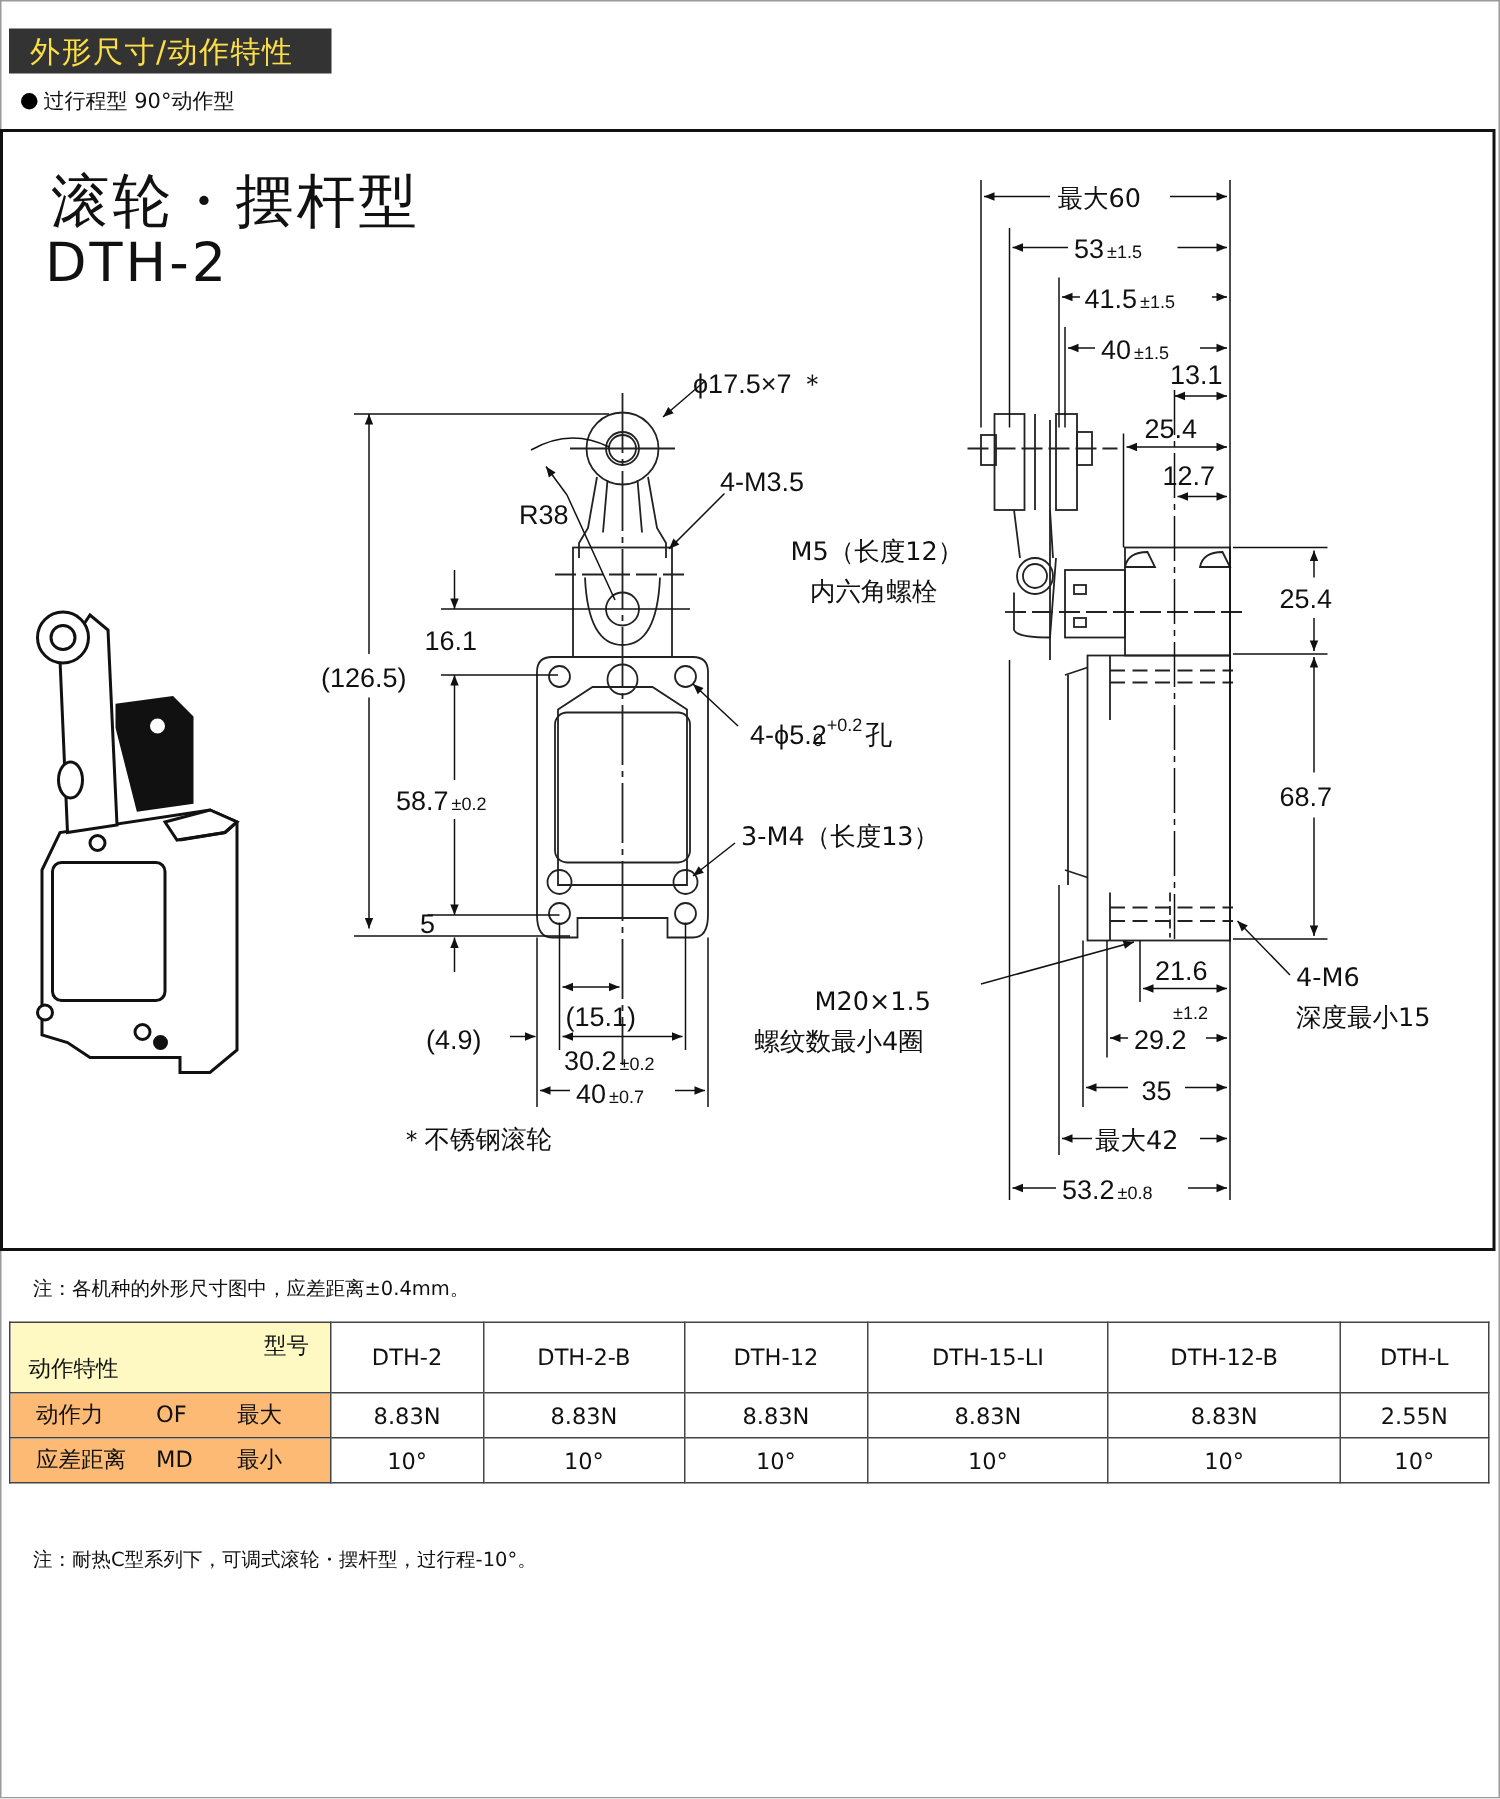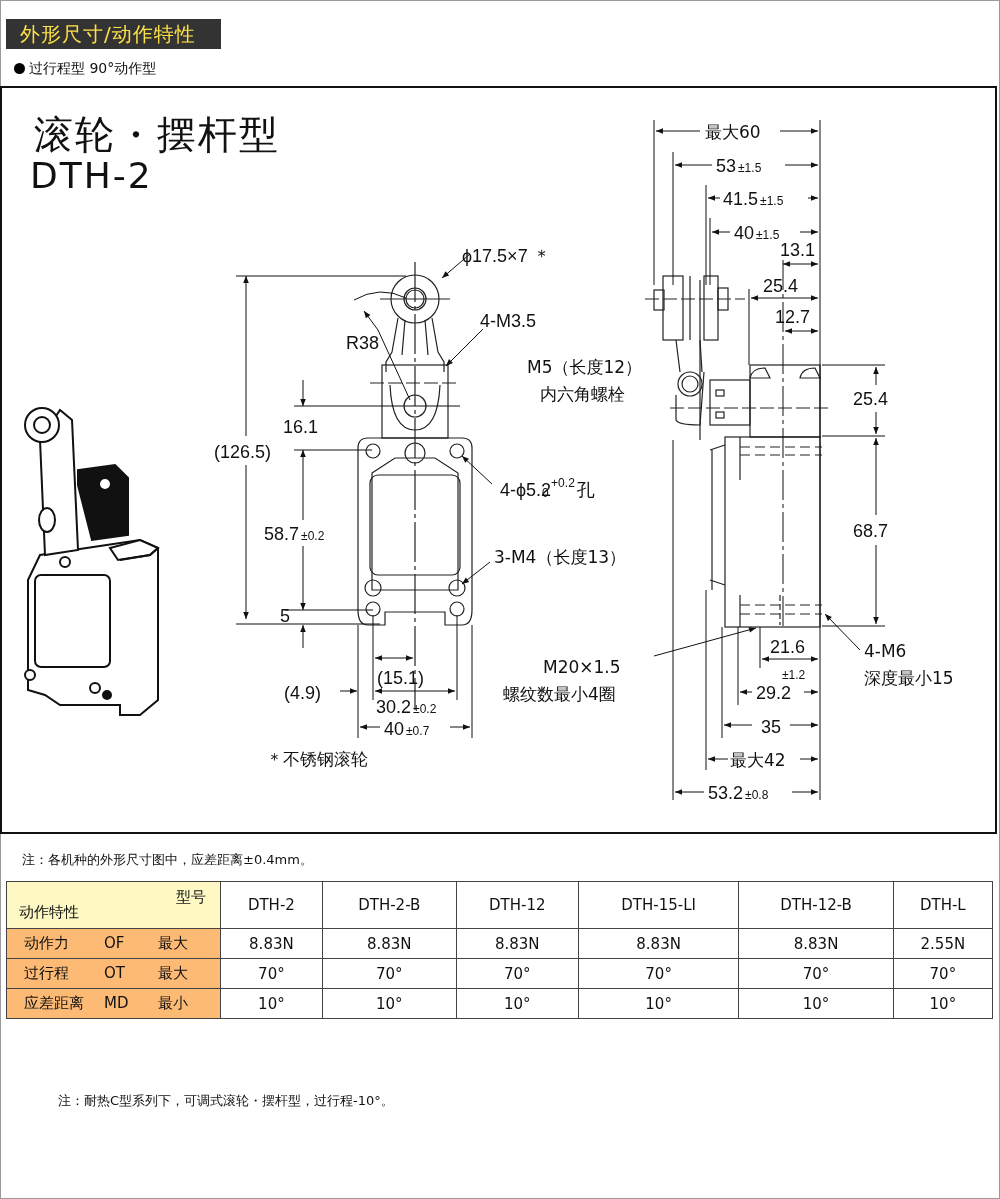--- a/index.html
+++ b/index.html
@@ -10,21 +10,21 @@
   .subtitle .dot{display:inline-block;width:11px;height:11px;border-radius:50%;background:#000;margin-right:4px;vertical-align:-1px;}
   .drawing-frame{position:absolute;left:0;top:86px;width:997px;height:748px;border:2px solid #111;box-sizing:border-box;}
   .model-name{position:absolute;left:34px;top:113px;font-size:39px;line-height:44px;letter-spacing:2px;}
   .model-code{position:absolute;left:30px;top:156px;font-size:36px;line-height:40px;letter-spacing:2px;}
   svg.drw{position:absolute;left:0;top:0;}
   .dim{font-family:"Liberation Sans",sans-serif;font-size:18px;fill:#111;}
   .dim-sm{font-family:"Liberation Sans",sans-serif;font-size:12px;fill:#111;}
   .lbl{font-family:"DejaVu Sans",sans-serif;font-size:17px;fill:#111;}
   .note{position:absolute;left:22px;font-size:13px;line-height:18px;}
   .note1{top:851px;}
-  .note2{top:1092px;margin-left:36px;}
+  .note2{top:1032px;}
   table.spec{position:absolute;left:6px;top:881px;width:987px;border-collapse:collapse;font-size:15px;}
   table.spec td,table.spec th{border:1px solid #444;height:29px;padding:0;text-align:center;font-weight:normal;}
   table.spec tr.head th{height:46px;}
   table.spec .rowhdr{background:#fdba74;text-align:left;padding-left:17px;width:196px;position:relative;}
   table.spec .corner{background:#fef9c3;position:relative;width:208px;margin-left:13px;}
   .corner .c-top{position:absolute;right:14px;top:6px;}
   .corner .c-bot{position:absolute;left:12px;bottom:6px;}
   .rh{display:inline-block;}
   .rh .a{display:inline-block;width:80px;}
   .rh .b{display:inline-block;width:54px;}
@@ -261,29 +261,20 @@
   <tr>
     <td class="rowhdr"><span class="rh"><span class="a">动作力</span><span class="b">OF</span><span>最大</span></span></td>
     <td>8.83N</td>
     <td>8.83N</td>
     <td>8.83N</td>
     <td>8.83N</td>
     <td>8.83N</td>
     <td>2.55N</td>
   </tr>
   <tr>
-    <td class="rowhdr"><span class="rh"><span class="a">过行程</span><span class="b">OT</span><span>最大</span></span></td>
-    <td>70°</td>
-    <td>70°</td>
-    <td>70°</td>
-    <td>70°</td>
-    <td>70°</td>
-    <td>70°</td>
-  </tr>
-  <tr>
     <td class="rowhdr"><span class="rh"><span class="a">应差距离</span><span class="b">MD</span><span>最小</span></span></td>
     <td>10°</td>
     <td>10°</td>
     <td>10°</td>
     <td>10°</td>
     <td>10°</td>
     <td>10°</td>
   </tr>
 </tbody>
   </table>

